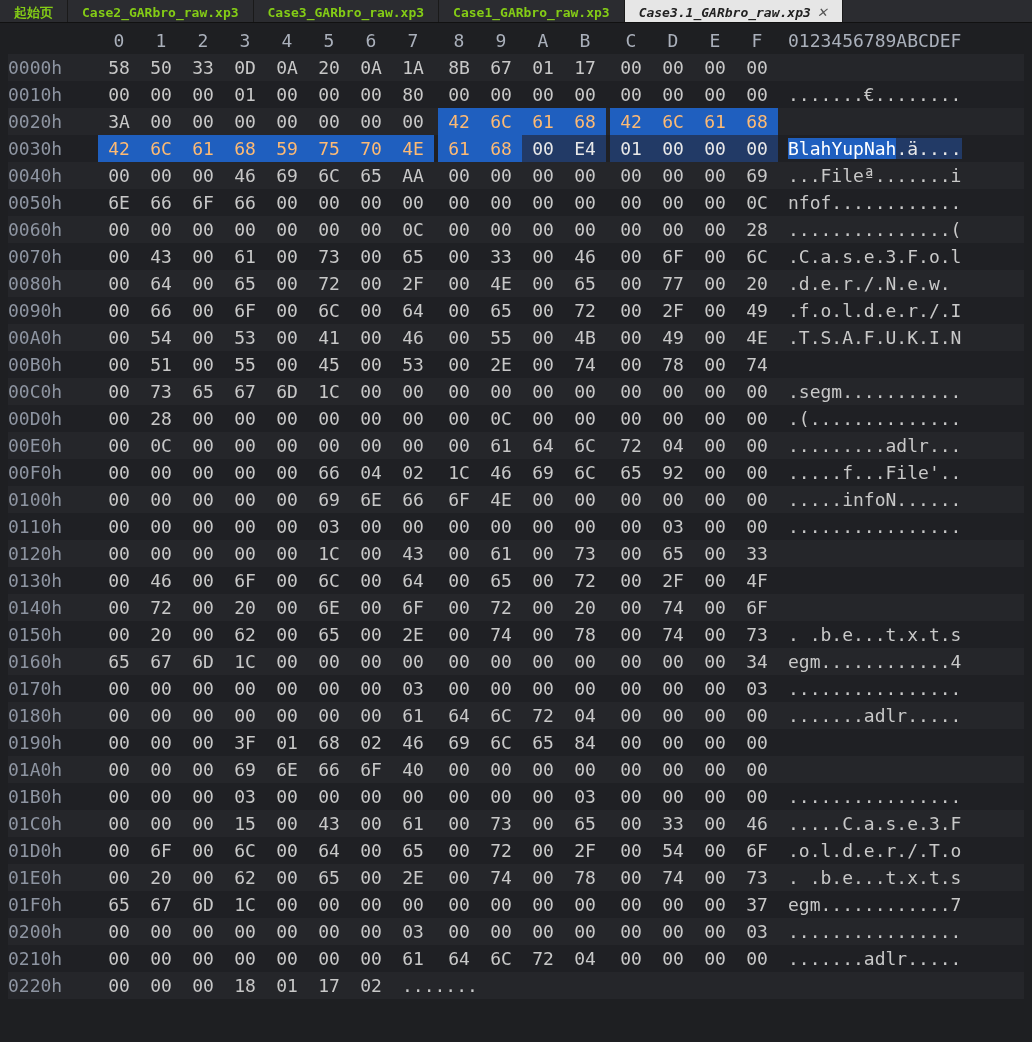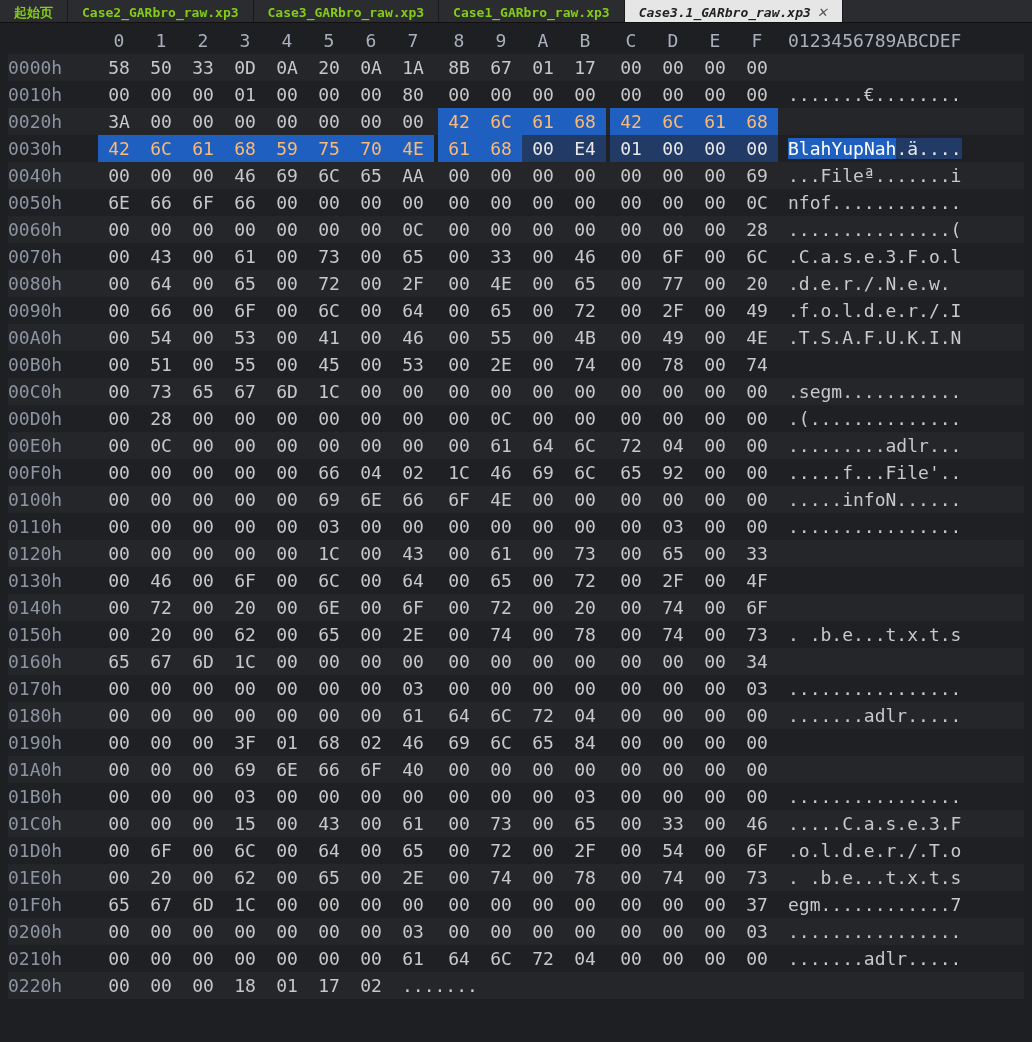--- a/index.html
+++ b/index.html
@@ -612,20 +612,21 @@
           <div class="hc">00</div>
           <div class="hc">00</div>
           <div class="hc">00</div>
           <div class="hc">00</div>
           <div class="gap"></div>
           <div class="hc">00</div>
           <div class="hc">00</div>
           <div class="hc">00</div>
           <div class="hc">34</div>
         </div>
+        <div class="asc">egm............4</div>
       </div>
       <div class="row">
         <div class="off">0170h</div>
         <div class="hex">
           <div class="hc">00</div>
           <div class="hc">00</div>
           <div class="hc">00</div>
           <div class="hc">00</div>
           <div class="hc">00</div>
           <div class="hc">00</div>

